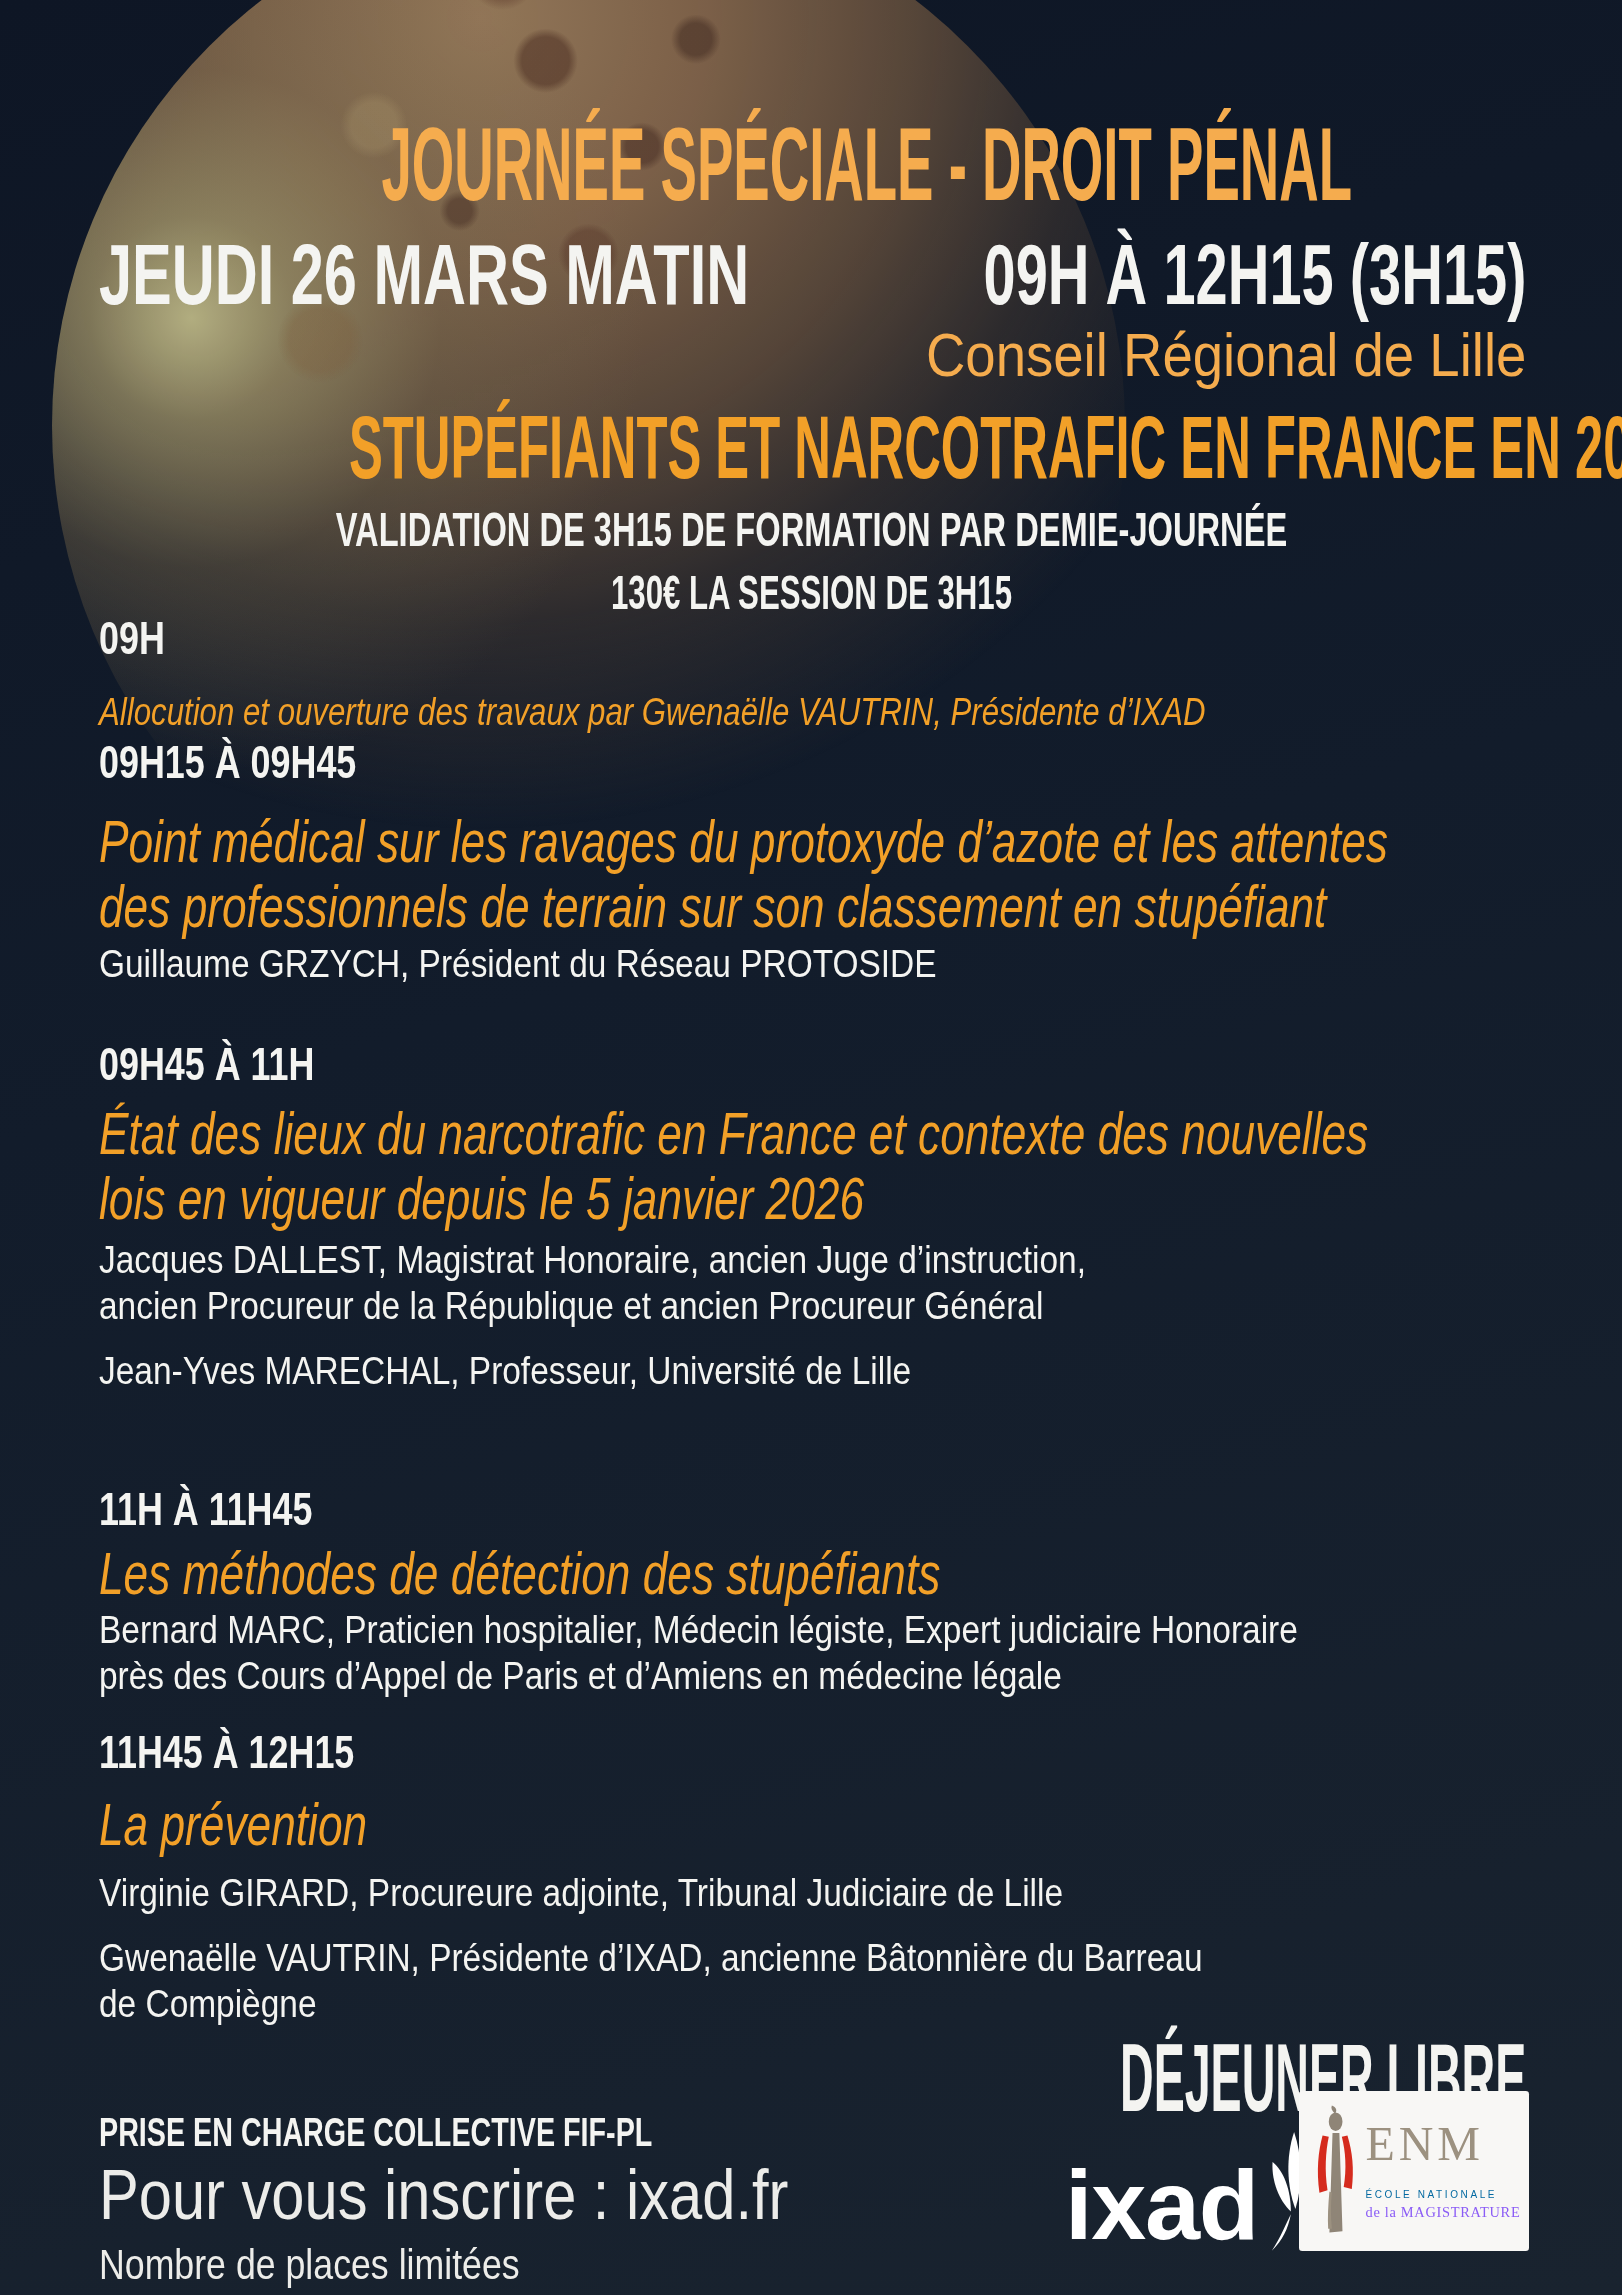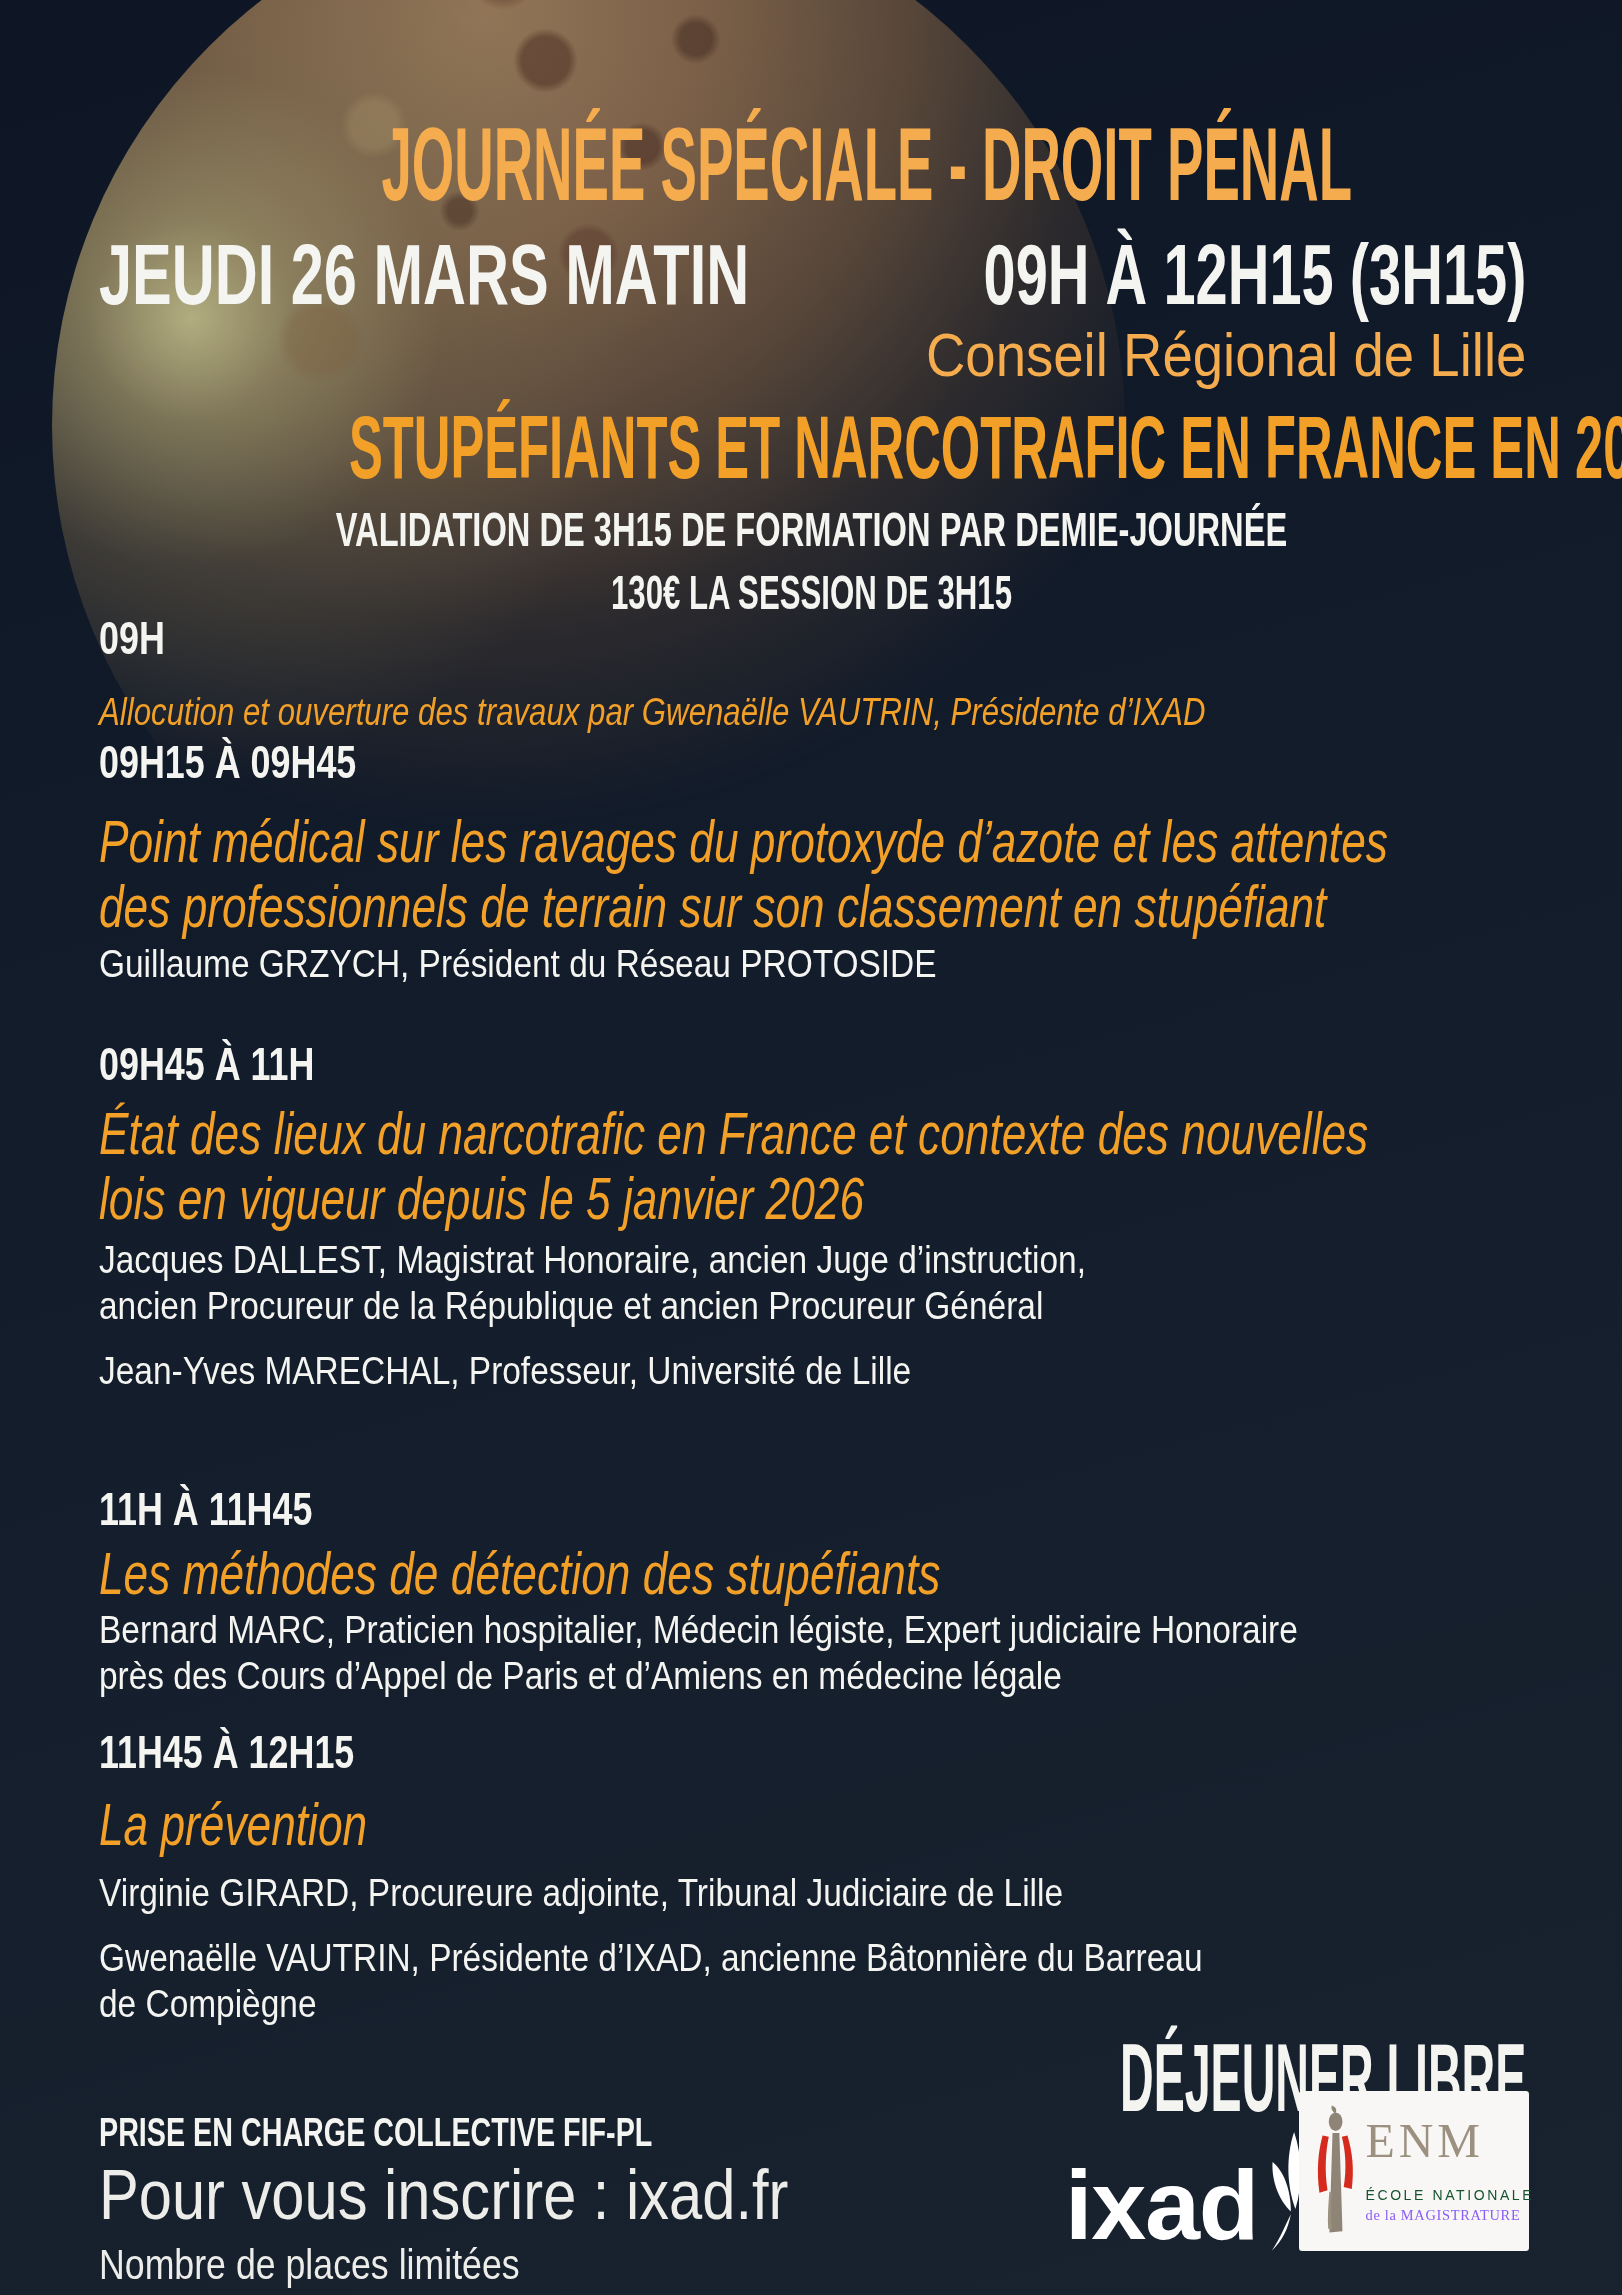--- a/index.html
+++ b/index.html
@@ -39,21 +39,21 @@
   .center{left:0;width:1623px;text-align:center;}
   
   .ixad{position:absolute;left:1065px;top:2128px;display:flex;align-items:center;}
   .ixad-text{font-family:"Liberation Sans",sans-serif;font-weight:700;color:#FFFFFF;font-size:99px;line-height:1;letter-spacing:-1.3px;margin-top:25px;}
   .ixad-leaves{width:55px;height:128px;margin-left:6.5px;}
   .enm{position:absolute;left:1299px;top:2091px;width:230px;height:160px;background:#F8F7F5;border-radius:3.3px;
        display:flex;align-items:center;padding:6.5px 7.9px;box-sizing:border-box;}
   .enm-fig{width:56px;height:141px;flex:0 0 auto;}
   .enm-textcol{display:flex;flex-direction:column;margin-left:2.6px;}
   .enm-acronym{font-family:"Liberation Serif",serif;font-size:48px;line-height:.95;color:#9C9180;letter-spacing:3.9px;}
-  .enm-l1{font-family:"Liberation Sans",sans-serif;font-size:14px;letter-spacing:2.6px;color:#14532d;margin-top:23px;white-space:pre;}
+  .enm-l1{font-family:"Liberation Sans",sans-serif;font-size:10px;letter-spacing:2.6px;color:#0369a1;margin-top:23px;white-space:pre;}
   .enm-l2{font-family:Liberation Serif, serif;font-size:14.4px;letter-spacing:0.7px;color:#8b5cf6;margin-top:4px;white-space:pre;}
 </style>
 </head>
 <body>
 
 <div class="poster">
 
   <div class="moon"></div>
 
   <div class="txt cb ol center" style="top:110px;font-size:103px;transform:scaleX(.53);transform-origin:50% 0;">JOURNÉE SPÉCIALE - DROIT PÉNAL</div>

